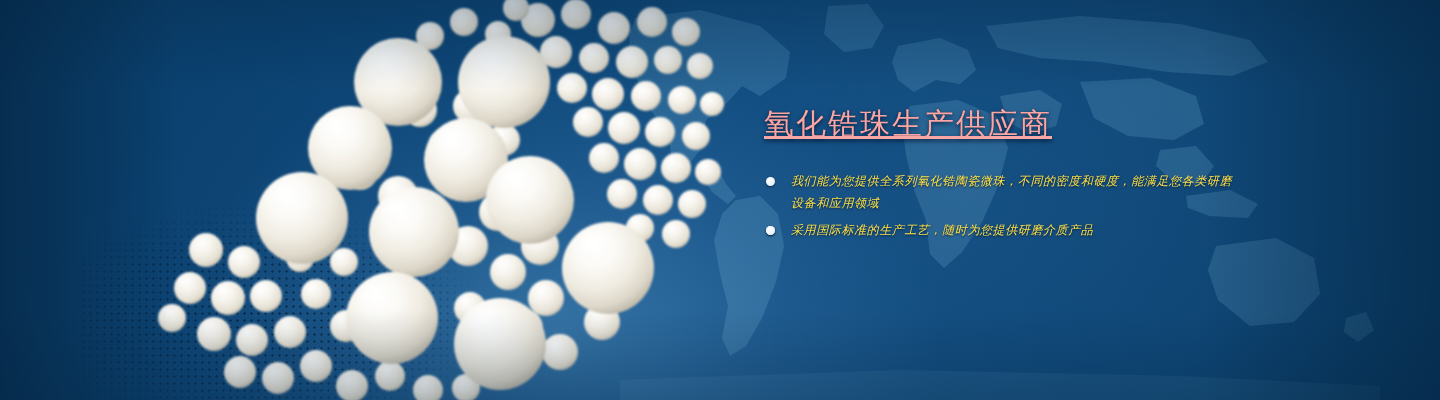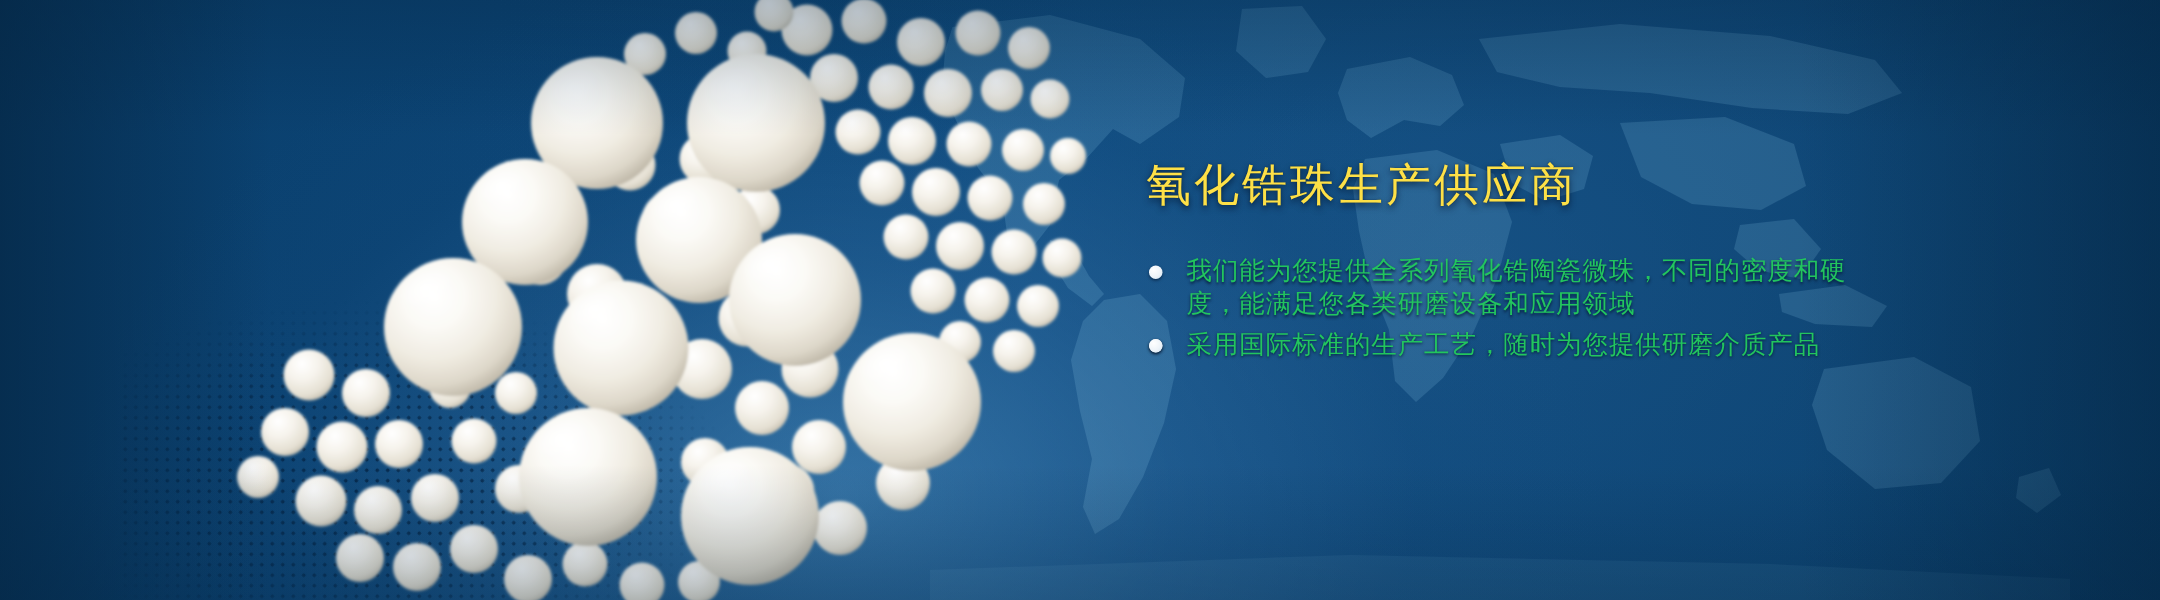--- a/index.html
+++ b/index.html
@@ -84,40 +84,42 @@
   .copy {
     position: absolute;
     left: 764px;
     top: 104px;
     width: 470px;
   }
   .headline {
     font-size: 30px;
     line-height: 40px;
     letter-spacing: 2px;
-    color: #fde047;
+    color: #fca5a5;
     font-weight: 400;
     margin: 0 0 26px 0;
     text-shadow: 0 2px 4px rgba(0,20,45,0.75), 0 0 1px rgba(0,0,0,0.5);
     white-space: nowrap;
+    text-decoration: underline;
   }
   .bullets {
     list-style: none;
     margin: 0;
     padding: 0;
   }
   .bullet {
     position: relative;
     padding-left: 27px;
-    color: #22c55e;
-    font-size: 17px;
+    color: #fde047;
+    font-size: 12px;
     line-height: 22px;
     letter-spacing: 0.6px;
     margin-bottom: 5px;
     text-shadow: 0 1px 2px rgba(0,20,45,0.85);
+    font-style: italic;
   }
   .bullet:last-child { margin-bottom: 0; }
   .dot {
     position: absolute;
     left: 2px;
     top: 7px;
     width: 9px;
     height: 9px;
     border-radius: 50%;
     background: radial-gradient(circle at 35% 32%, #ffffff 0%, #eef4f9 55%, #cfe0ee 100%);

